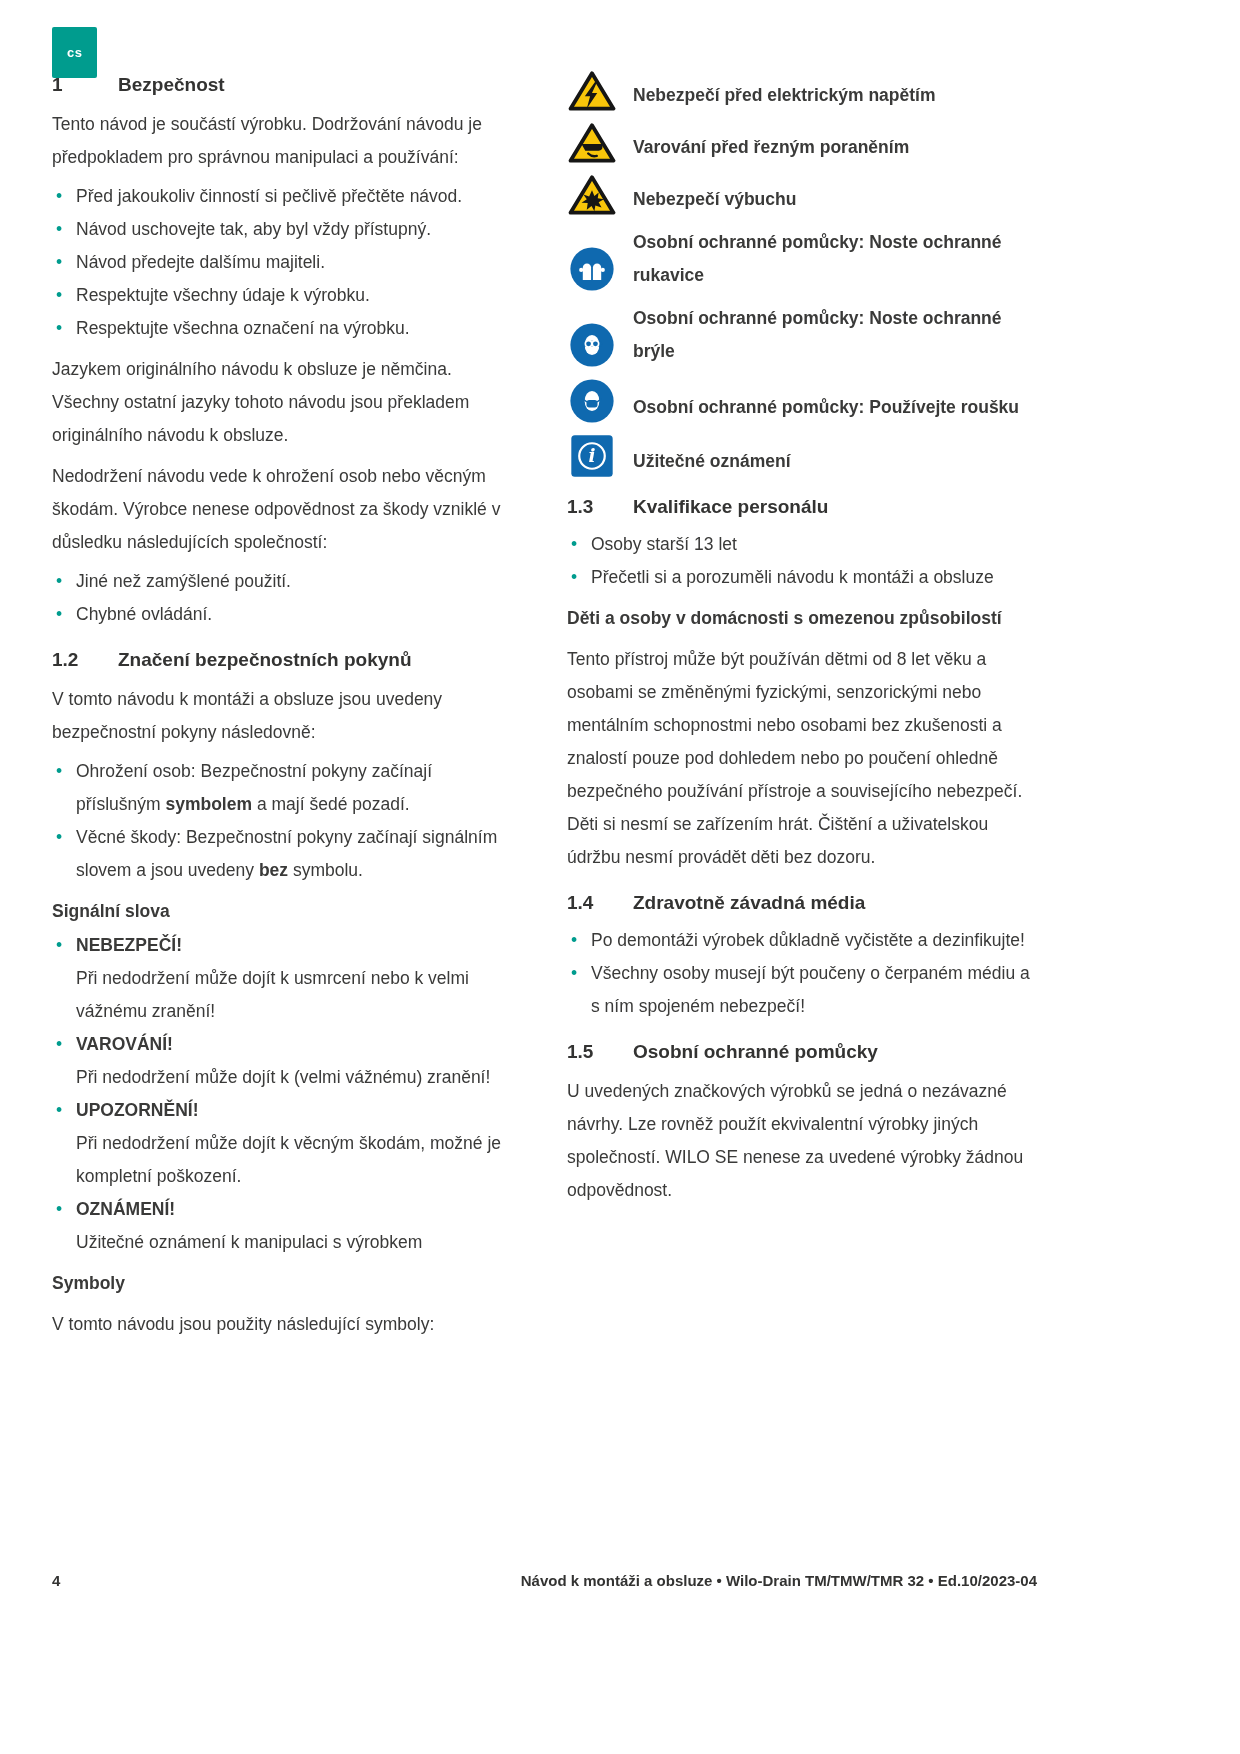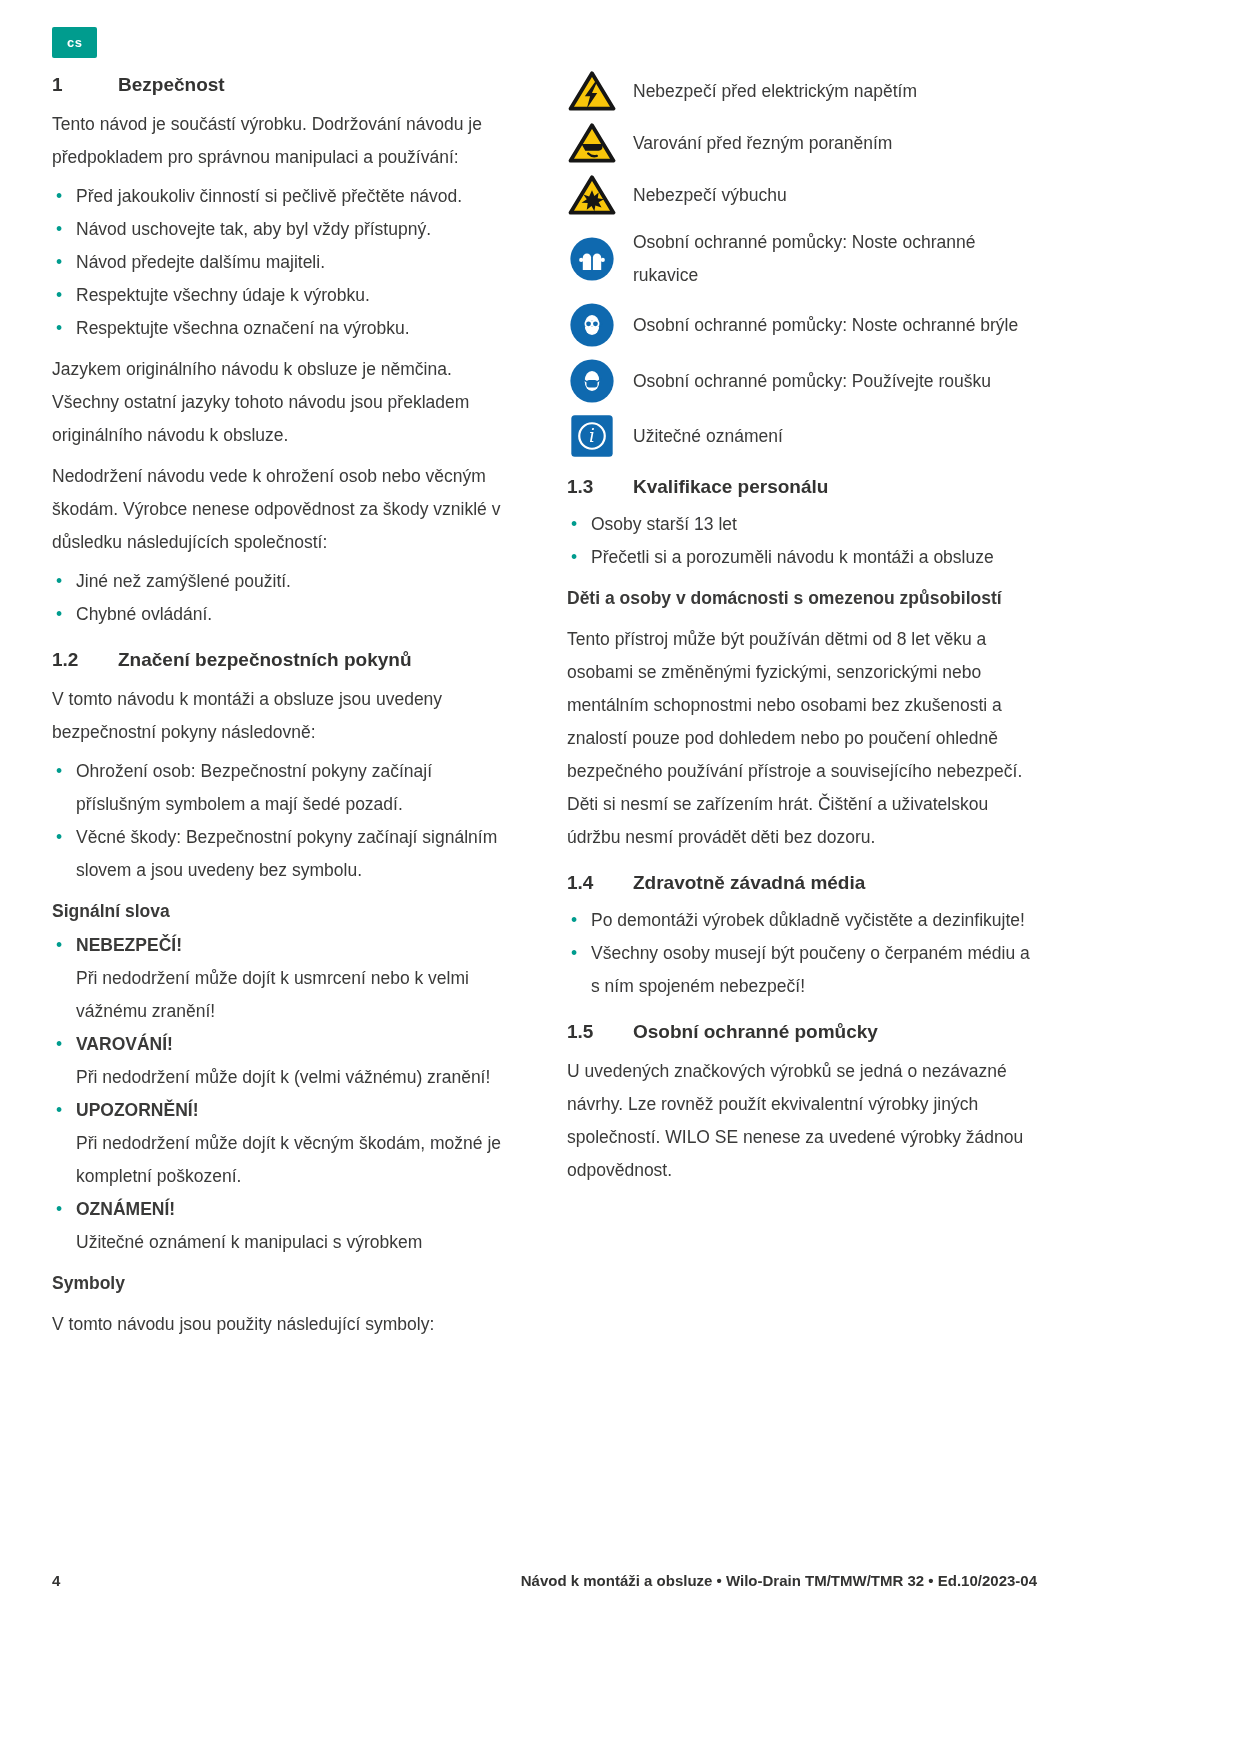--- a/index.html
+++ b/index.html
@@ -9,21 +9,21 @@
     background: #ffffff;
     font-family: "Liberation Sans", sans-serif;
     color: #3a3a39;
     position: relative;
     overflow: hidden;
   }
   .badge {
     position: absolute; left: 52px; top: 27px;
     background: #009C8E; color: #fff;
     font-size: 13px; font-weight: bold;
-    padding: 8px 15px; border-radius: 2px;
+    padding: 18px 15px; border-radius: 2px;
     letter-spacing: 0.5px;
   }
   .cols {
     position: absolute; left: 52px; top: 70px;
     width: 985px; display: flex; gap: 48px;
   }
   .col { font-size: 17.5px; line-height: 33px; }
   .col-l { width: 467px; }
   .col-r { width: 470px; }
   .h2 {
@@ -32,22 +32,22 @@
   }
   .h2 .hnum { width: 66px; flex: none; }
   .h2.first { margin-top: 0; }
   .h3 { font-weight: bold; margin: 8px 0 1px; }
   .para { margin: 8px 0 6px; }
   .bullets { margin: 0 0 6px; }
   .bullet { display: flex; }
   .dot { color: #009C8E; width: 24px; flex: none; padding-left: 4px; }
   .btext { flex: 1; }
   .term { font-weight: bold; }
-  b { font-weight: normal; }
-  .symrow { display: flex; align-items: center; gap: 16px; margin: 0 0 10px; }
+  b { font-weight: bold; }
+  .symrow { display: flex; align-items: flex-end; gap: 16px; margin: 0 0 10px; font-weight: bold; }
   .symicon { flex: none; width: 50px; display: flex; justify-content: center; }
   .symlabel { flex: 1; }
   .footer {
     position: absolute; left: 52px; top: 1572px; width: 985px;
     display: flex; justify-content: space-between;
     font-size: 15px; font-weight: bold; color: #333332;
   }
   svg { display: block; }
 </style>
 </head>

